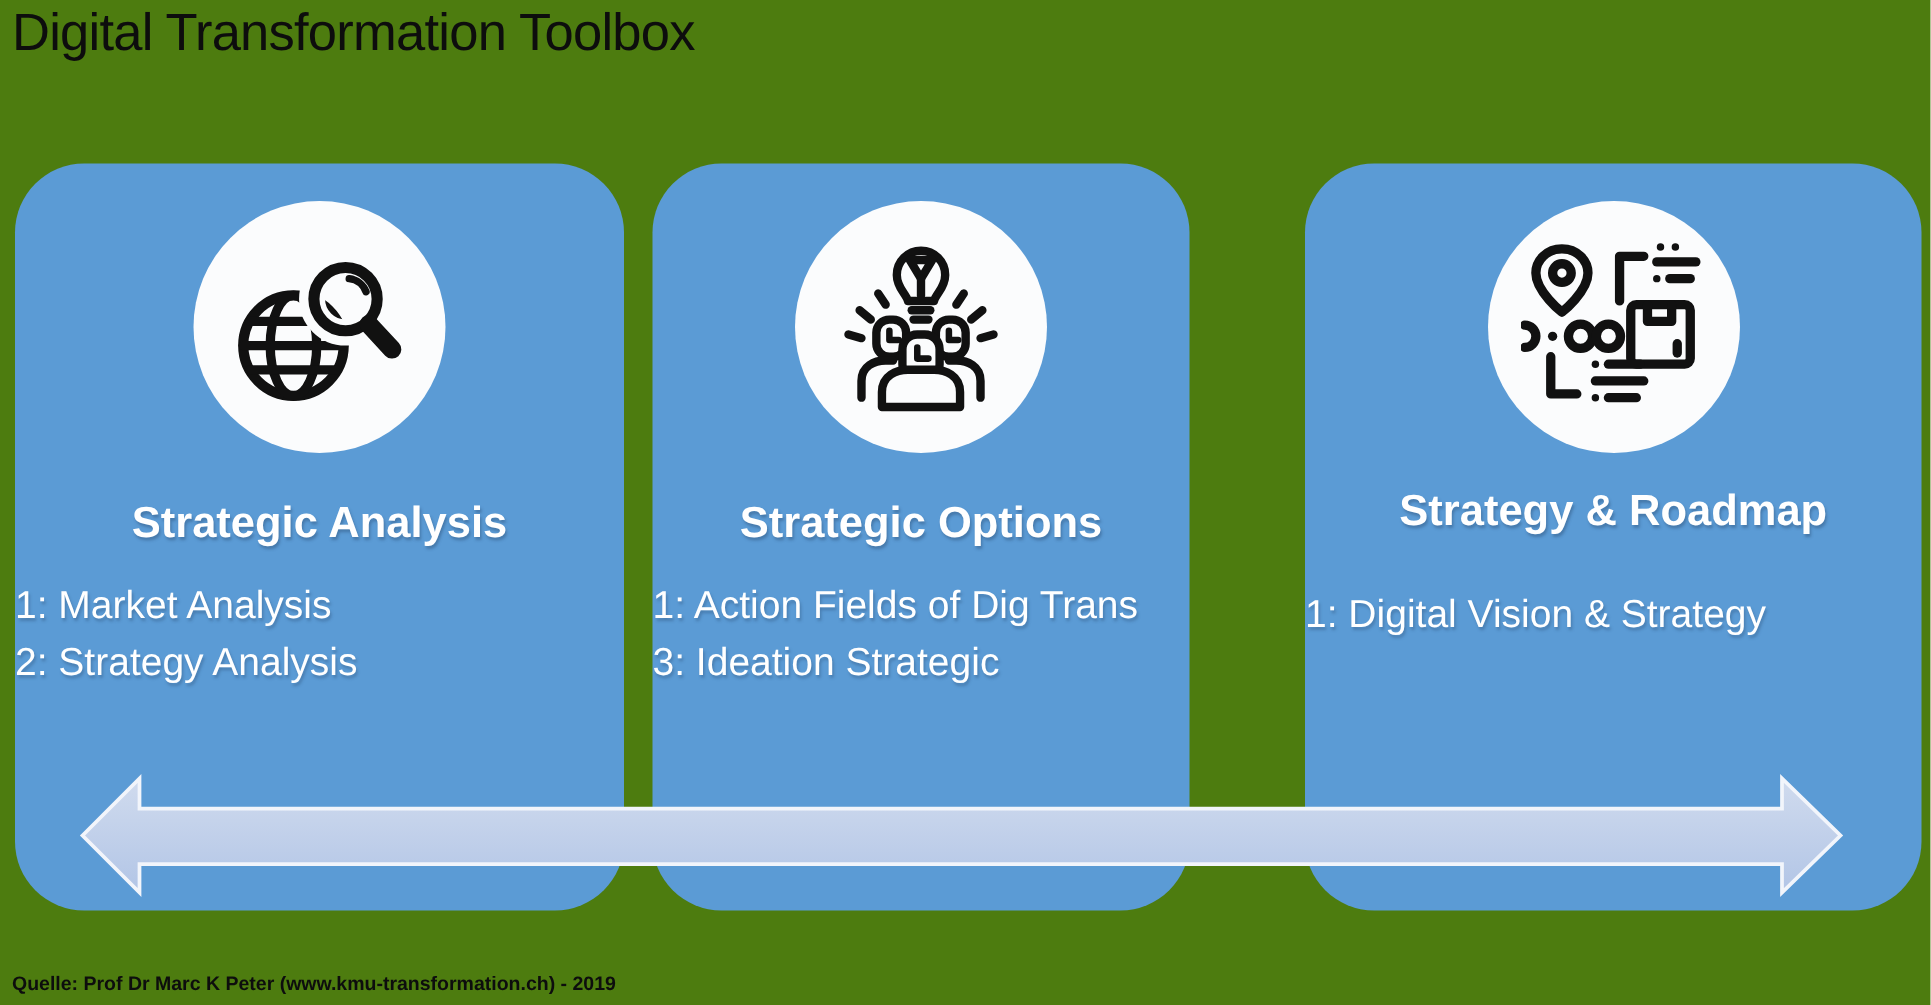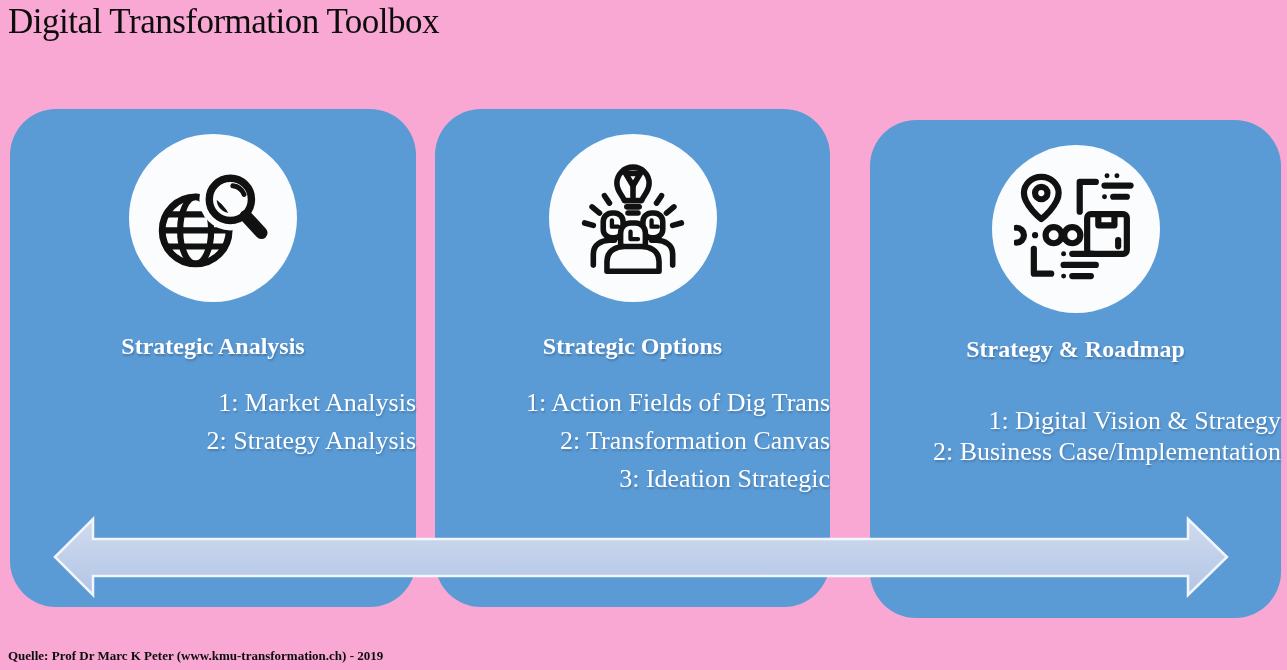--- a/index.html
+++ b/index.html
@@ -3,23 +3,22 @@
 <meta charset="utf-8">
 <style>
   html, body { margin: 0; padding: 0; background: #ffffff; }
   * { box-sizing: border-box; }
   body { font-family: "Liberation Sans", sans-serif; }
 
   .stage {
     position: relative;
     width: 1287px;
     height: 670px;
-    background: #f9a8d4;
+    background: #4d7c0f;
     overflow: hidden;
-    font-family: Liberation Serif, serif;
   }
 
   .page-title {
     position: absolute;
     left: 8px;
     top: 2px;
     margin: 0;
     font-size: 35px;
     font-weight: 400;
     color: #0d0d0d;
@@ -27,22 +26,22 @@
   }
 
   .card {
     position: absolute;
     top: 109px;
     height: 498px;
     background: #5b9bd5;
     border-radius: 46px;
   }
   .card-0 { left: 10px;  width: 406px; }
-  .card-1 { left: 435px; width: 395px; }
-  .card-2 { left: 870px; width: 411px; margin-top: 11px; }
+  .card-1 { left: 435px; width: 358px; }
+  .card-2 { left: 870px; width: 411px; }
 
   .icon-circle {
     position: absolute;
     top: 25px;
     left: 50%;
     transform: translateX(-50%);
     width: 168px;
     height: 168px;
     border-radius: 50%;
     background: #fbfcfd;
@@ -52,33 +51,33 @@
   }
   .icon-circle svg { display: block; }
 
   .card-title {
     position: absolute;
     top: 224px;
     left: 0;
     width: 100%;
     margin: 0;
     text-align: center;
-    font-size: 24px;
+    font-size: 29px;
     font-weight: 700;
     color: #ffffff;
     text-shadow: 1px 2px 2px rgba(45, 80, 120, 0.45);
   }
   .card-2 .card-title { top: 216px; }
 
   .card-items {
     position: absolute;
     top: 275px;
     left: 0;
     width: 100%;
-    text-align: right;
+    text-align: left;
     font-size: 26px;
     line-height: 38px;
     color: #ffffff;
     text-shadow: 1px 2px 2px rgba(45, 80, 120, 0.40);
   }
   .card-2 .card-items { top: 285px; line-height: 31px; }
 
   .arrow-overlay {
     position: absolute;
     left: 0;
@@ -153,21 +152,20 @@
         <path d="M65,52 v5 h5" stroke-width="3.5"></path>
 
         <rect x="40" y="54" width="20" height="24" rx="8" fill="#fbfcfd"></rect>
         <path d="M29,93 v-8 c0,-9 8,-12 14,-12 h14 c6,0 14,3 14,12 v8 z" fill="#fbfcfd"></path>
         <path d="M48,61 v6 h6" stroke-width="3.5"></path>
       </svg>
     </div>
     <h2 class="card-title">Strategic Options</h2>
     <div class="card-items">
       <div>1: Action Fields of Dig Trans</div>
-      <div>2: Transformation Canvas</div>
       <div>3: Ideation Strategic</div>
     </div>
   </section>
 
   <section class="card card-2">
     <div class="icon-circle">
       <svg width="124" height="124" viewBox="0 0 100 100" fill="none" stroke="#111111" stroke-width="5" stroke-linecap="round" stroke-linejoin="round">
 
         <path d="M22,8 c8,0 14,6 14,13 c0,10 -14,21 -14,21 c0,0 -14,-11 -14,-21 c0,-7 6,-13 14,-13 z"></path>
         <circle cx="22" cy="21" r="5"></circle>
@@ -193,21 +191,20 @@
         <circle cx="40" cy="70" r="2" fill="#111111" stroke="none"></circle>
         <line x1="47" y1="70" x2="64" y2="70"></line>
         <line x1="40" y1="79" x2="66" y2="79"></line>
         <circle cx="40" cy="88" r="2" fill="#111111" stroke="none"></circle>
         <line x1="47" y1="88" x2="62" y2="88"></line>
       </svg>
     </div>
     <h2 class="card-title">Strategy &amp; Roadmap</h2>
     <div class="card-items">
       <div>1: Digital Vision &amp; Strategy</div>
-      <div>2: Business Case/Implementation</div>
     </div>
   </section>
 
   <svg class="arrow-overlay" width="1287" height="670" viewBox="0 0 1287 670">
     <defs>
       <linearGradient id="arrowGrad" x1="0" y1="0" x2="0" y2="1">
         <stop offset="0" stop-color="#d0dbee"></stop>
         <stop offset="1" stop-color="#b2c5e6"></stop>
       </linearGradient>
     </defs>

